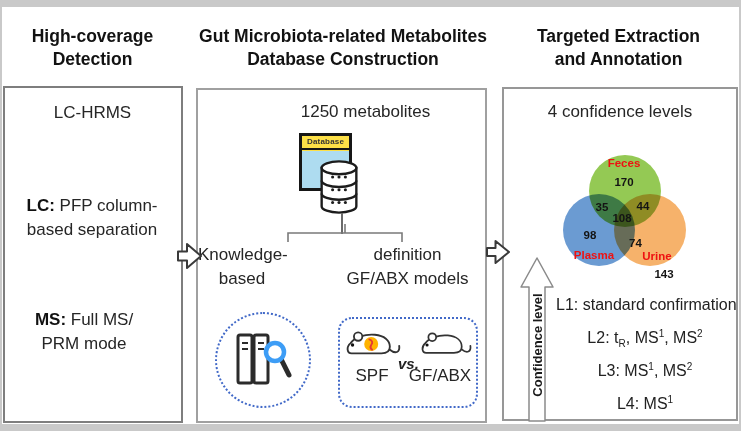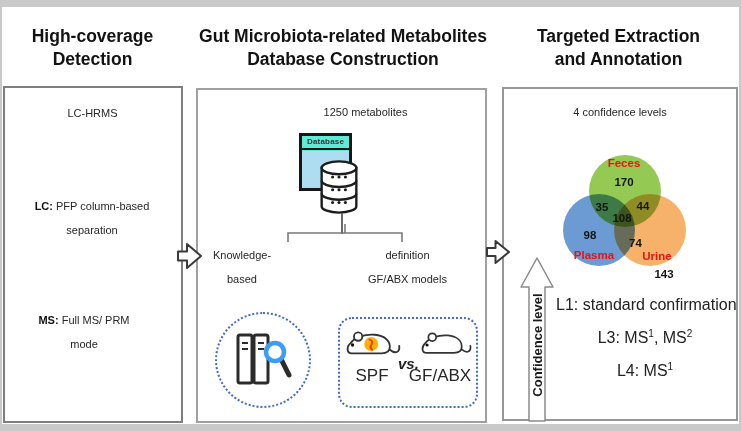--- a/index.html
+++ b/index.html
@@ -16,31 +16,31 @@
   #title-detection{left:3px;width:179px;}
   #title-database{left:178px;width:330px;}
   #title-annotation{left:496px;width:245px;}
 
   
   .panel{position:absolute;background:#ffffff;border:2px solid #8f8f8f;box-sizing:border-box;}
   #panel-detection{left:3px;top:86px;width:180px;height:337px;border-color:#7e7e7e;}
   #panel-database{left:196px;top:88px;width:291px;height:335px;border-color:#a0a0a0;}
   #panel-annotation{left:502px;top:87px;width:236px;height:334px;border-color:#979797;}
 
-  .txt{position:absolute;text-align:center;font-size:11px;line-height:24px;color:#262626;}
+  .txt{position:absolute;text-align:center;font-size:17px;line-height:24px;color:#262626;}
   b{color:#111;}
 
   
   #lc-hrms{left:3px;width:179px;top:101px;}
   #lc-item{left:14px;width:156px;top:194px;}
   #ms-item{left:24px;width:120px;top:308px;}
 
   
   #metabolites{left:196px;width:291px;top:100px;margin-left:24px;}
-  #db-window{position:absolute;left:299px;top:133px;width:53px;height:58px;border:3px solid #161616;box-sizing:border-box;background:#5eead4;}
+  #db-window{position:absolute;left:299px;top:133px;width:53px;height:58px;border:3px solid #161616;box-sizing:border-box;background:#fde047;}
   #db-window .win-title{height:12px;border-bottom:2.5px solid #161616;font-size:8px;line-height:11px;text-align:center;color:#333;font-weight:bold;letter-spacing:.2px;}
   #db-window .win-body{position:absolute;left:0;right:0;top:14.5px;bottom:0;background:var(--database_fill,#aedcf0);}
   #db-cylinder{position:absolute;left:318px;top:159px;}
   #db-connector{position:absolute;left:341px;top:213px;width:1.5px;height:21px;background:#6a6a6a;}
   #db-bracket{position:absolute;left:287px;top:223px;}
   #knowledge-label{left:198px;width:88px;top:243px;}
   #models-label{left:330px;width:155px;top:243px;}
   #knowledge-circle{position:absolute;left:215px;top:312px;width:96px;height:96px;border:2px dotted var(--dashed_border,#4169c8);border-radius:50%;box-sizing:border-box;}
   #books-icon{position:absolute;left:227px;top:326px;}
   #models-box{position:absolute;left:338px;top:317px;width:140px;height:91px;border:2px dotted var(--dashed_border,#4169c8);border-radius:14px;box-sizing:border-box;}
@@ -194,15 +194,16 @@
   <span class="vset" style="left:107px;top:116px;">Urine</span>
 </div>
 
 <svg id="conf-arrow" width="40" height="167" viewBox="0 0 40 167">
   <polygon points="12,166 12,32 4,32 20,3 36,32 28,32 28,166" fill="#ffffff" stroke="#8a8a8a" stroke-width="1.5" stroke-linejoin="round"></polygon>
 </svg>
 <div id="conf-axis-label">Confidence level</div>
 
 <div id="levels">
   <div class="level"><span>L1: standard confirmation</span></div>
+  <div class="level"><span>L2: t</span><sub>R</sub><span>, MS</span><sup>1</sup><span>, MS</span><sup>2</sup></div>
   <div class="level"><span>L3: MS</span><sup>1</sup><span>, MS</span><sup>2</sup></div>
   <div class="level"><span>L4: MS</span><sup>1</sup></div>
 </div>
 
 </body></html>

